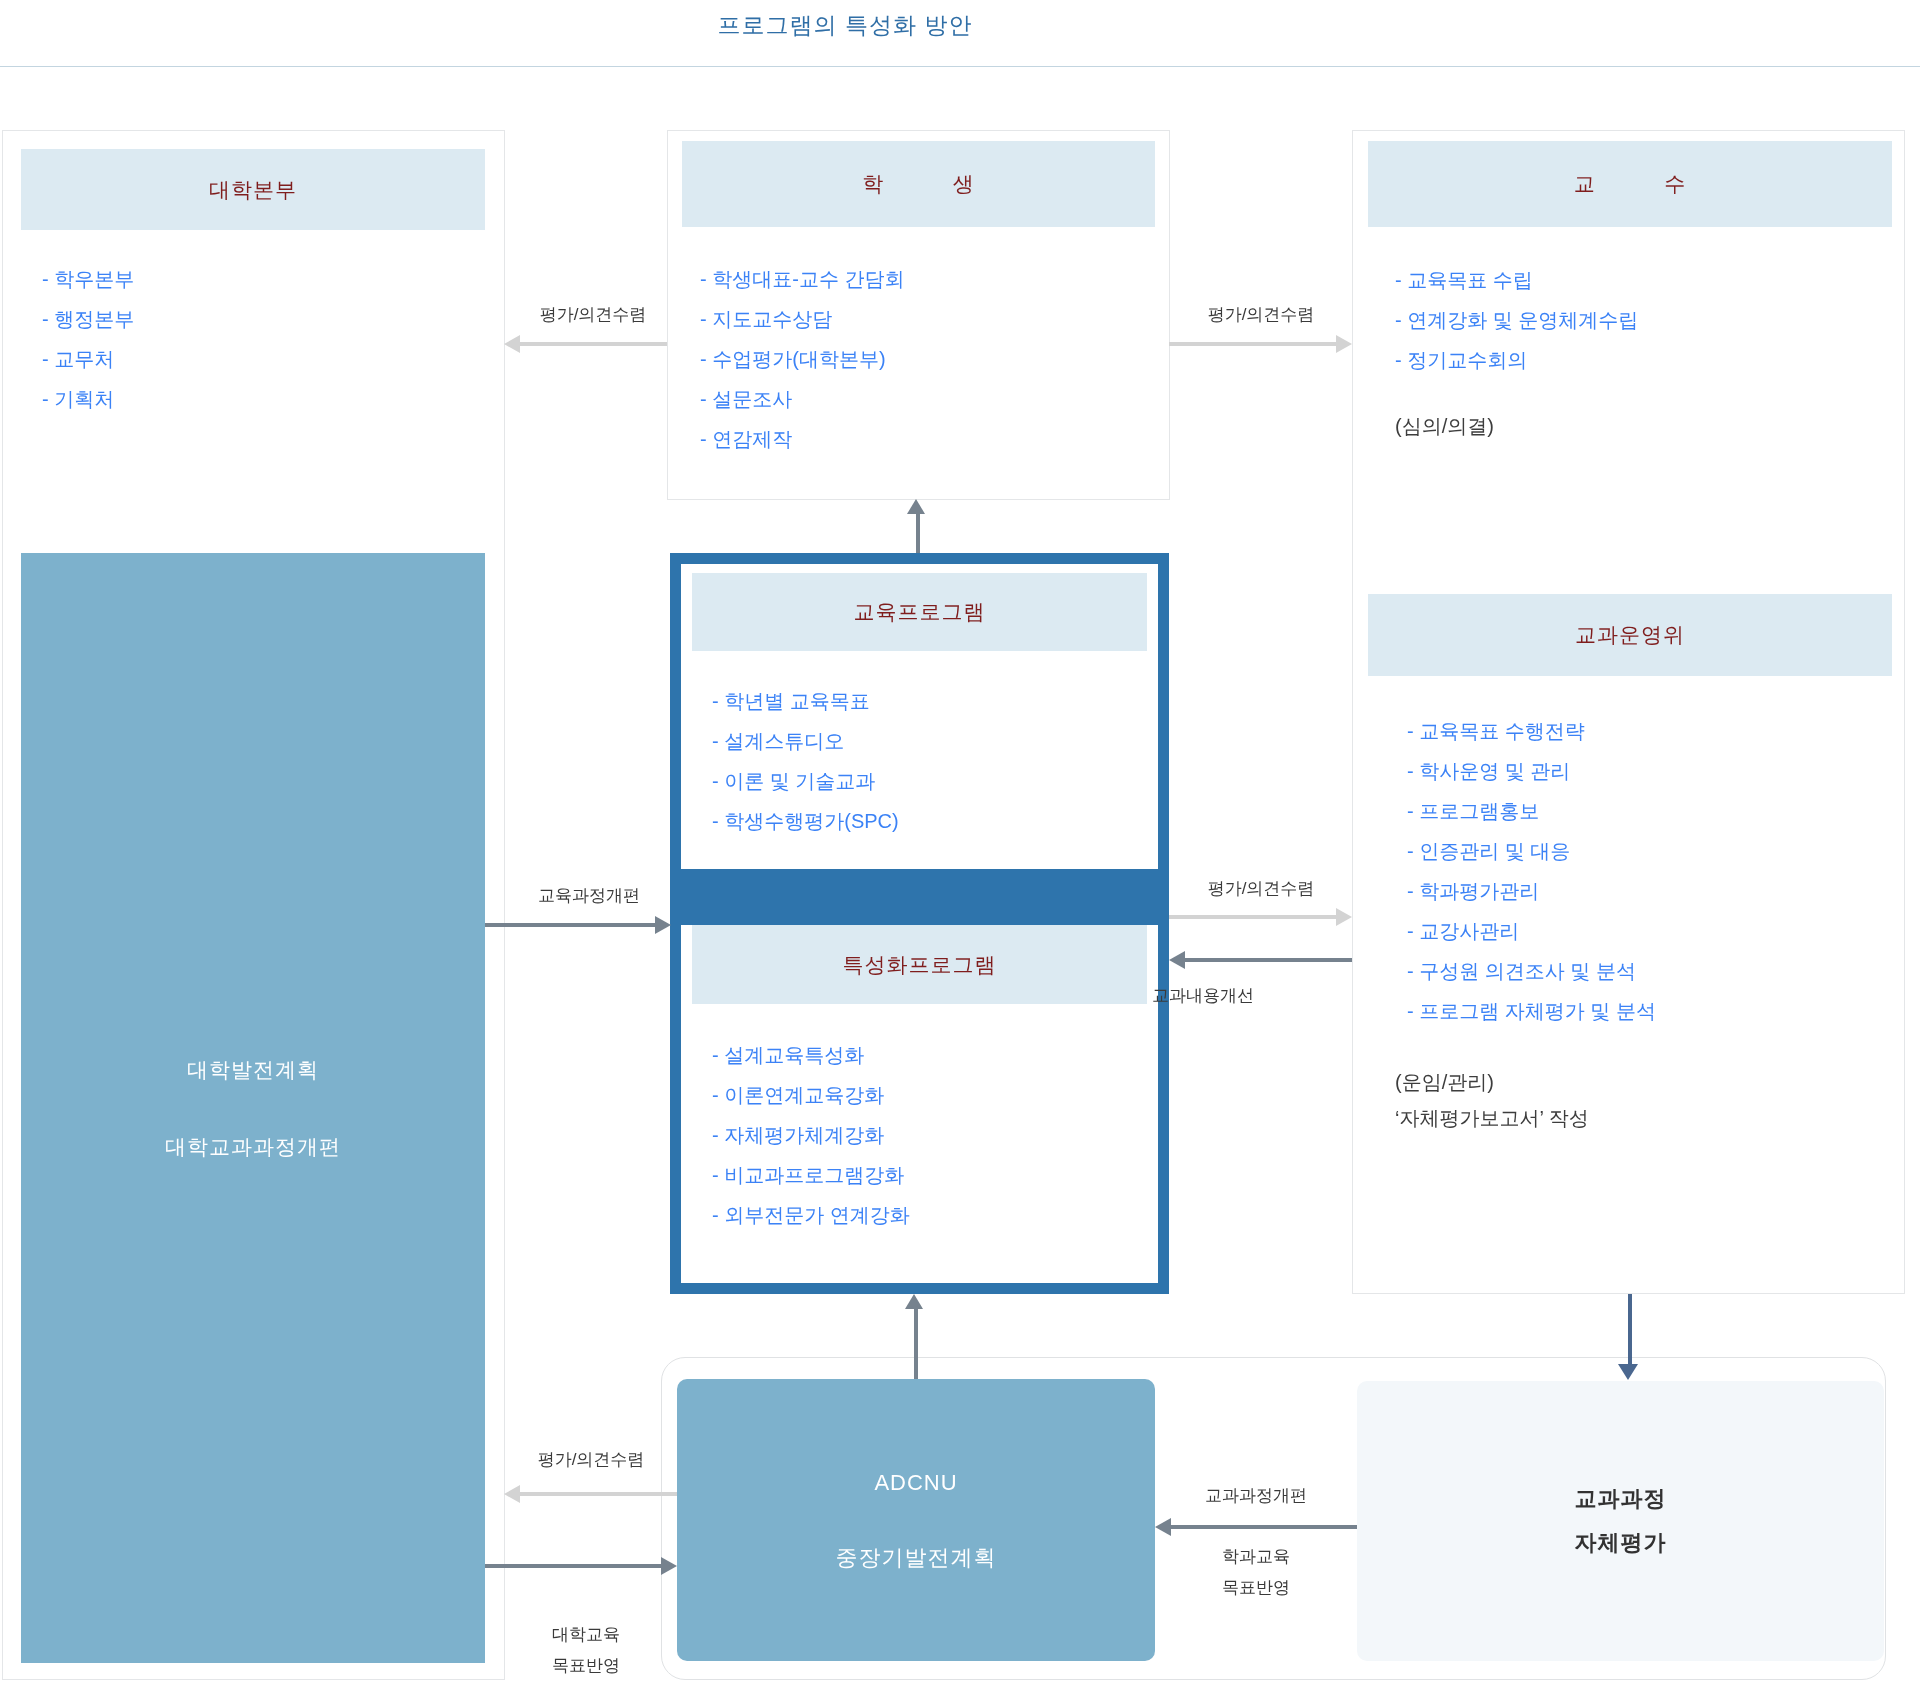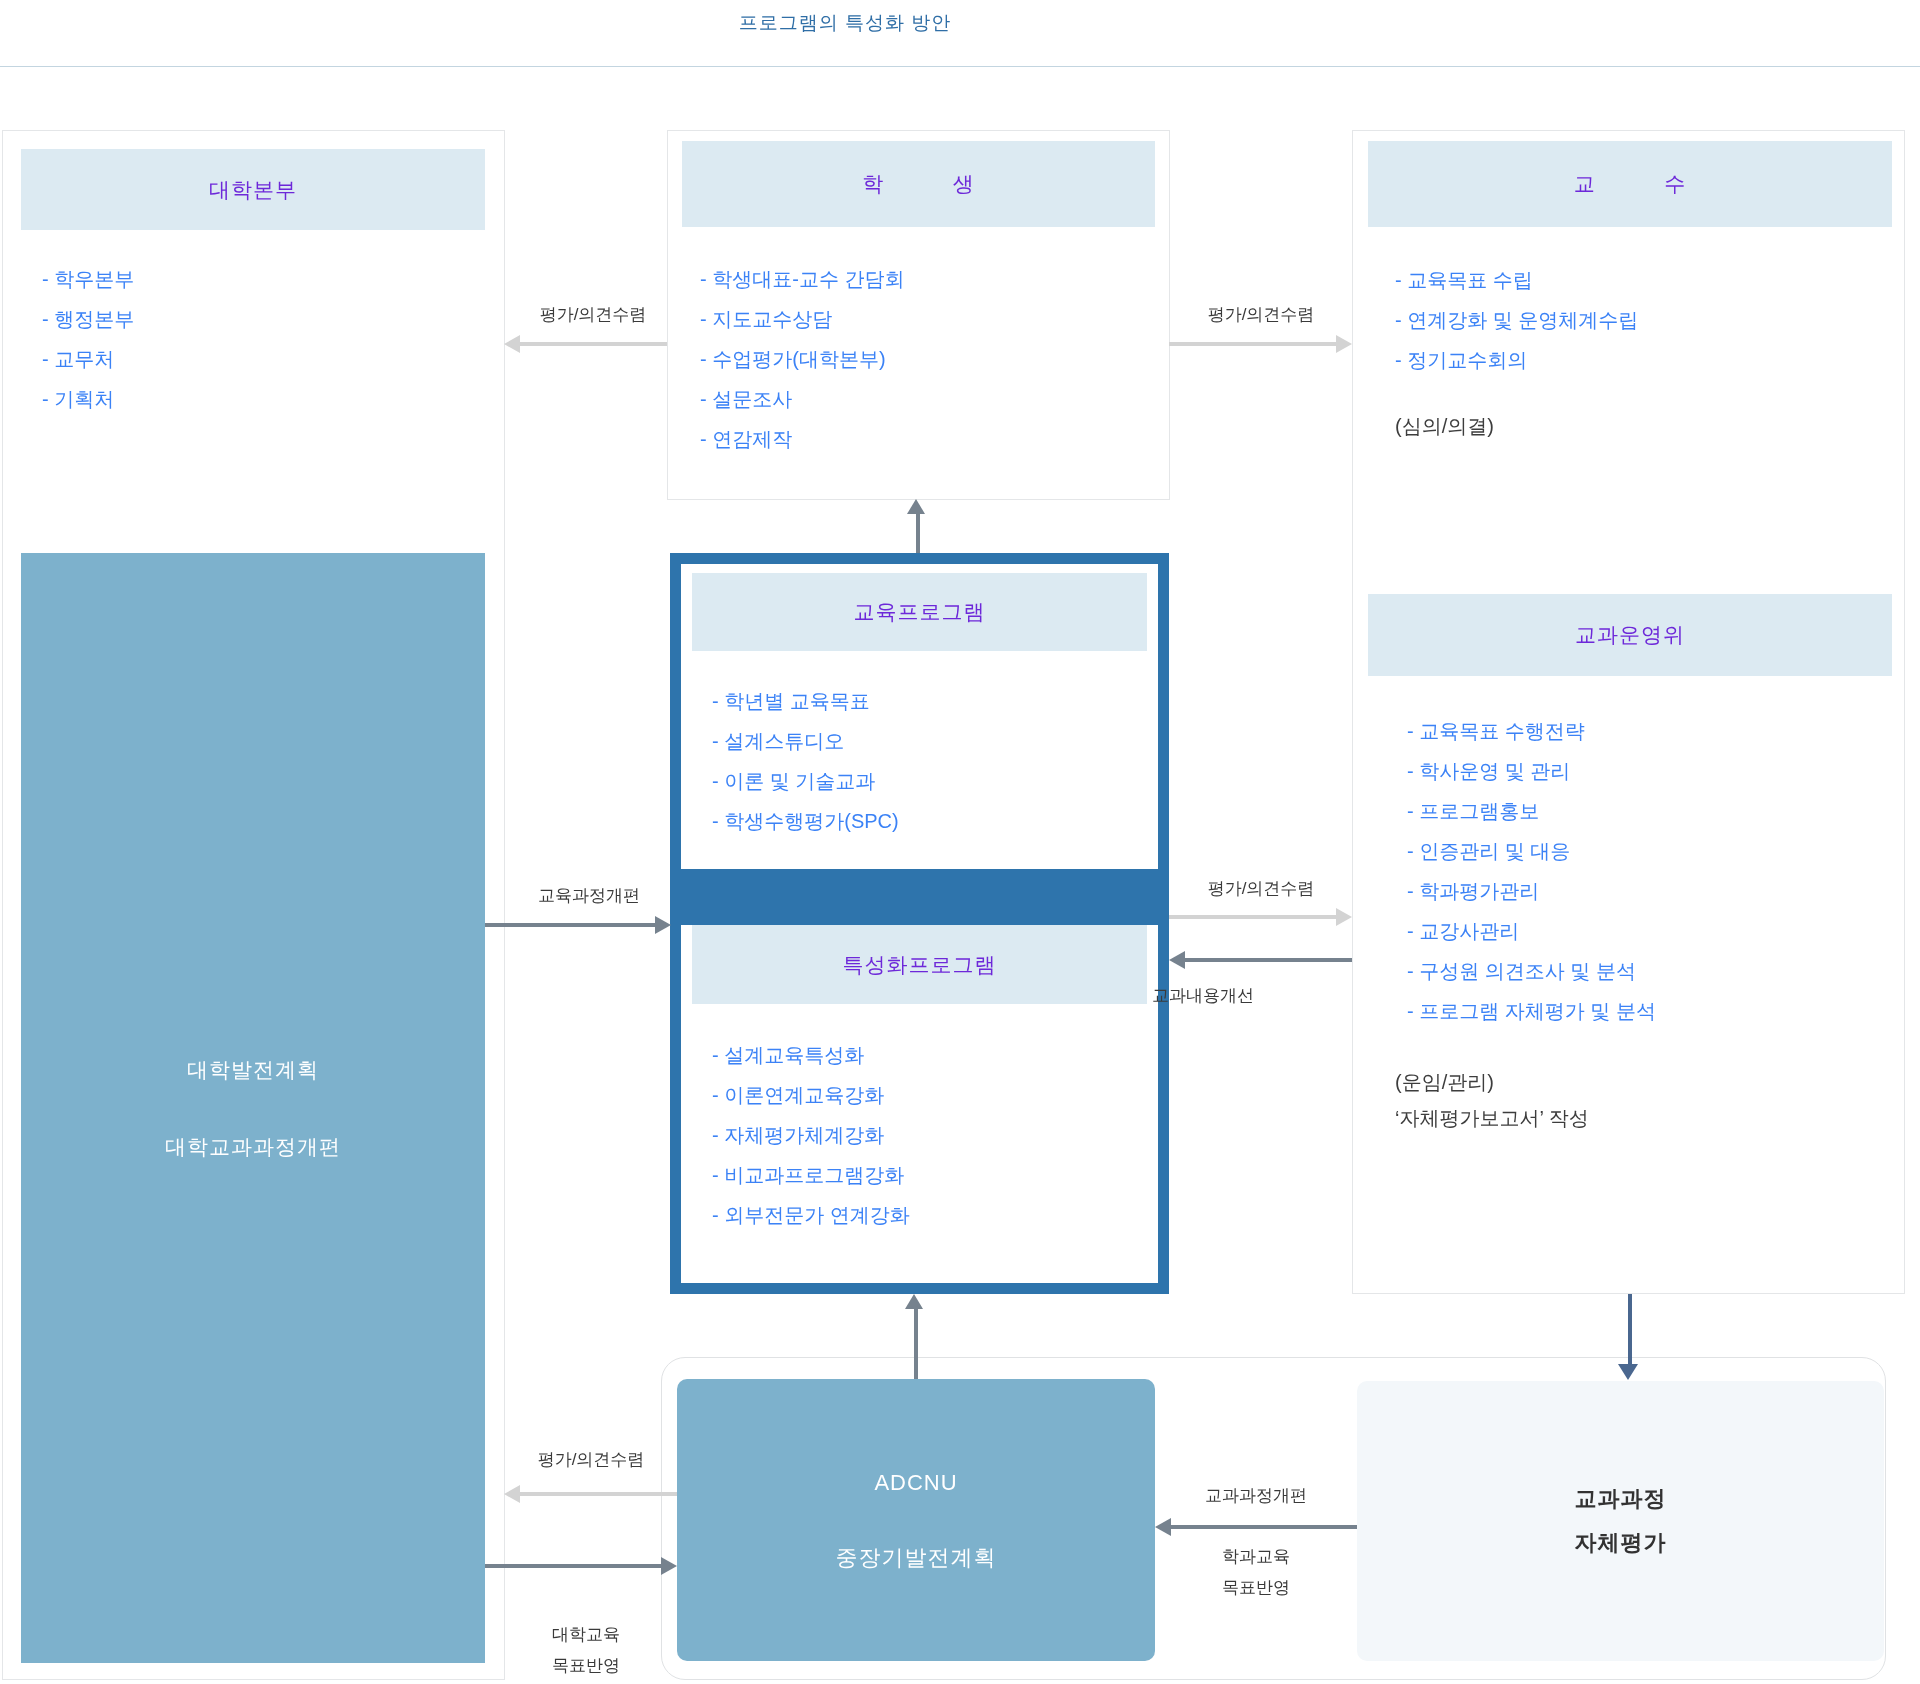--- a/index.html
+++ b/index.html
@@ -2,28 +2,28 @@
 <html lang="ko" style="--title-blue: #2f6ea6; --accent-blue: #2e74ac; --panel-blue: #7db1cc; --header-bg: #dceaf2; --light-arrow: #d3d3d3; --dark-arrow: #76828e; --down-arrow: #4a678f;"><head>
 <meta charset="utf-8">
 <style>
   html,body{margin:0;padding:0;background:#fff;}
   .canvas{
     position:relative;width:1920px;height:1684px;background:#ffffff;
     font-family:"Liberation Sans","DejaVu Sans",sans-serif;color:#3d3d3d;overflow:hidden;
   }
   .title{
     position:absolute;left:0;top:10px;width:1690px;text-align:center;
-    font-size:19px;font-weight:500;color:var(--title-blue,#2f6ea6);letter-spacing:1px;
+    font-size:23px;font-weight:500;color:var(--title-blue,#2f6ea6);letter-spacing:1px;
   }
   .titleline{position:absolute;left:0;top:66px;width:1920px;height:1px;background:#c3d5e0;}
   .panel{position:absolute;background:#ffffff;border:1px solid #e4e6e8;box-sizing:border-box;}
   .panel.rounded{border-radius:24px;border-color:#e0e2e4;}
   .hdr{
     position:absolute;background:var(--header-bg,#dceaf2);display:flex;align-items:center;justify-content:center;
-    font-size:21px;color:#6d28d9;white-space:pre;letter-spacing:1px;
+    font-size:21px;color:#7f1d1d;white-space:pre;letter-spacing:1px;
   }
   .list{position:absolute;font-size:20px;color:#3b82f6;}
   .list > div{height:40px;line-height:40px;white-space:pre;}
   .note{position:absolute;font-size:20px;line-height:40px;color:#3d3d3d;white-space:pre;}
   .bluebox{
     position:absolute;background:var(--panel-blue,#7db1cc);color:#ffffff;
     display:flex;flex-direction:column;align-items:center;justify-content:center;text-align:center;gap:29px;
   }
   .bluebox .line{font-size:21px;line-height:48px;letter-spacing:1px;}
   .softbox{

